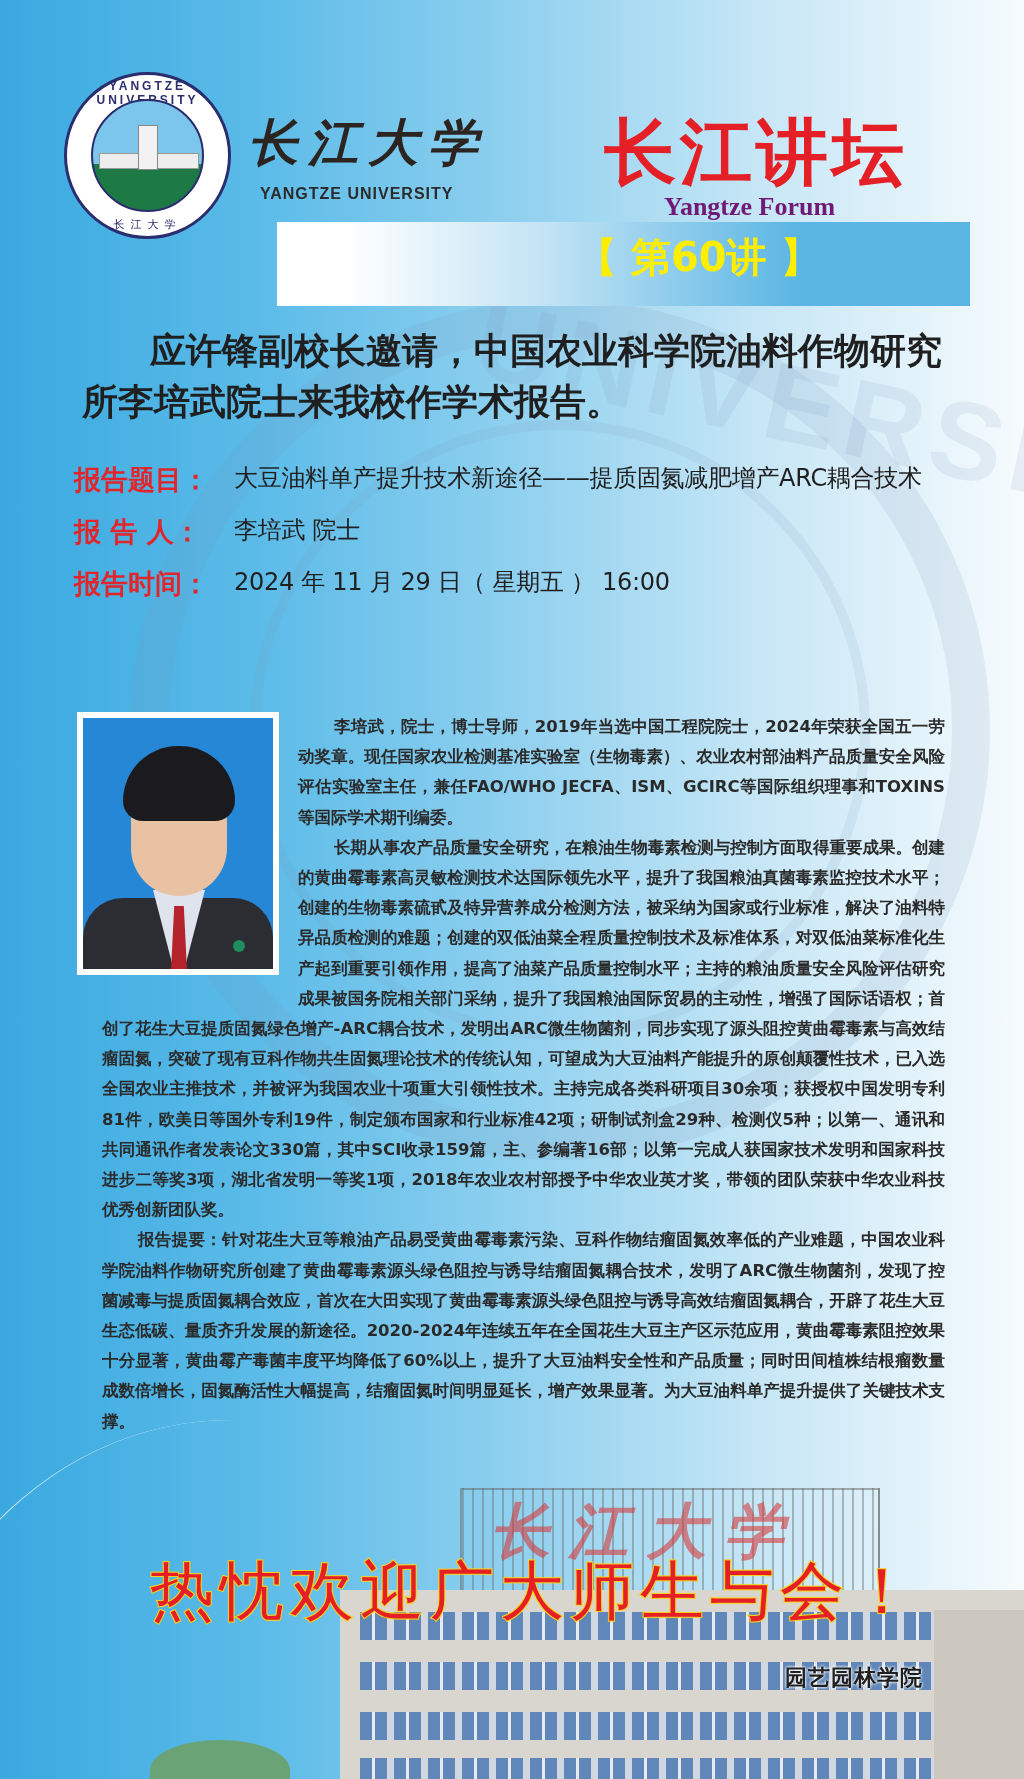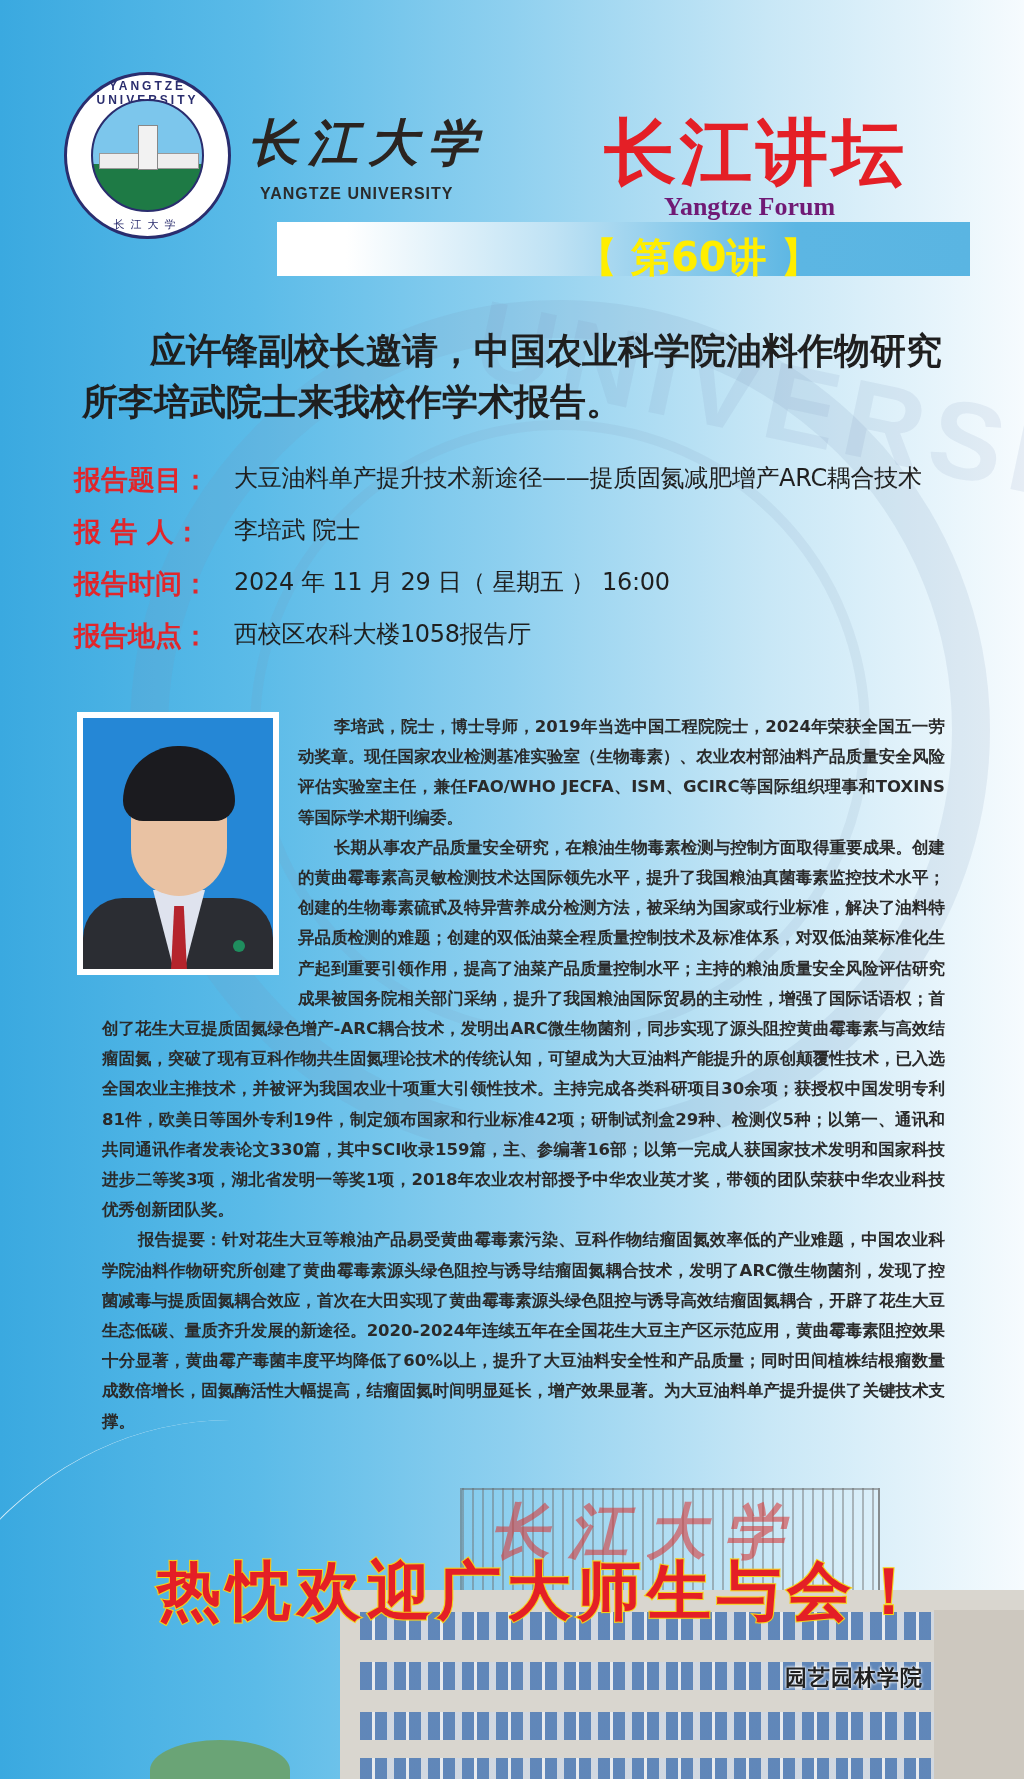--- a/index.html
+++ b/index.html
@@ -99,21 +99,21 @@
     position: absolute; left: 604px; top: 105px;
     font-family: "DejaVu Sans", sans-serif; font-weight: bold;
     font-size: 72px; color: #e41f26; letter-spacing: 4px;
   }
   .forum-en {
     position: absolute; left: 664px; top: 192px;
     font-family: Liberation Serif, serif; font-weight: bold;
     font-size: 26px; color: #701a75;
   }
   .issue-band {
-    position: absolute; left: 277px; top: 222px; width: 693px; height: 54px;
+    position: absolute; left: 277px; top: 222px; width: 693px; height: 84px;
     background: linear-gradient(90deg, #ffffff 0%, #ffffff 10%, #bfe2f4 40%, #5cb6e3 75%, #5ab5e2 100%);
   }
   .issue-label {
     position: absolute; left: 300px; top: 8px;
     font-family: "DejaVu Sans", sans-serif; font-weight: bold;
     font-size: 40px; color: #ffee00;
   }
 
   
   .intro {
@@ -154,22 +154,22 @@
   .bio {
     position: absolute; left: 83px; top: 712px; width: 862px;
     font-family: "DejaVu Sans", sans-serif; font-weight: bold;
     font-size: 16.5px; line-height: 30.2px; color: #2a2a2a; text-align: justify;
   }
   .bio .float-spacer { float: left; width: 215px; height: 272px; }
   .bio p { text-indent: 36px; padding-left: 19px; }
 
   
   .welcome {
-    position: absolute; left: 157px; top: 1548px;
-    font-family: "DejaVu Sans", sans-serif; font-weight: bold;
+    position: absolute; left: 150px; top: 1548px;
+    font-family: "DejaVu Sans", sans-serif; font-weight: normal;
     font-size: 64px; color: #e41f26; letter-spacing: 6px;
     -webkit-text-stroke: 2px #f7d21a;
     paint-order: stroke fill;
     text-shadow: 0 0 2px #f7d21a;
   }
   .host {
     position: absolute; left: 772px; top: 1663px;
     font-family: "DejaVu Sans", sans-serif; font-weight: bold;
     font-size: 22px; color: #1f1f1f; letter-spacing: 1px;
     text-shadow: 0 0 3px #fff, 0 0 3px #fff;
@@ -219,24 +219,20 @@
     <span class="info-value">大豆油料单产提升技术新途径——提质固氮减肥增产ARC耦合技术</span>
   </div>
   <div class="info-row">
     <span class="info-label">报 告 人：</span>
     <span class="info-value">李培武 院士</span>
   </div>
   <div class="info-row">
     <span class="info-label">报告时间：</span>
     <span class="info-value">2024 年 11 月 29 日（ 星期五 ） 16:00</span>
   </div>
-  <div class="info-row">
-    <span class="info-label">报告地点：</span>
-    <span class="info-value">西校区农科大楼1058报告厅</span>
-  </div>
 </div>
 
 <div class="bio">
   <div class="float-spacer"></div>
   <p>李培武，院士，博士导师，2019年当选中国工程院院士，2024年荣获全国五一劳动奖章。现任国家农业检测基准实验室（生物毒素）、农业农村部油料产品质量安全风险评估实验室主任，兼任FAO/WHO JECFA、ISM、GCIRC等国际组织理事和TOXINS等国际学术期刊编委。</p>
   <p>长期从事农产品质量安全研究，在粮油生物毒素检测与控制方面取得重要成果。创建的黄曲霉毒素高灵敏检测技术达国际领先水平，提升了我国粮油真菌毒素监控技术水平；创建的生物毒素硫甙及特异营养成分检测方法，被采纳为国家或行业标准，解决了油料特异品质检测的难题；创建的双低油菜全程质量控制技术及标准体系，对双低油菜标准化生产起到重要引领作用，提高了油菜产品质量控制水平；主持的粮油质量安全风险评估研究成果被国务院相关部门采纳，提升了我国粮油国际贸易的主动性，增强了国际话语权；首创了花生大豆提质固氮绿色增产-ARC耦合技术，发明出ARC微生物菌剂，同步实现了源头阻控黄曲霉毒素与高效结瘤固氮，突破了现有豆科作物共生固氮理论技术的传统认知，可望成为大豆油料产能提升的原创颠覆性技术，已入选全国农业主推技术，并被评为我国农业十项重大引领性技术。主持完成各类科研项目30余项；获授权中国发明专利81件，欧美日等国外专利19件，制定颁布国家和行业标准42项；研制试剂盒29种、检测仪5种；以第一、通讯和共同通讯作者发表论文330篇，其中SCI收录159篇，主、参编著16部；以第一完成人获国家技术发明和国家科技进步二等奖3项，湖北省发明一等奖1项，2018年农业农村部授予中华农业英才奖，带领的团队荣获中华农业科技优秀创新团队奖。</p>
   <p>报告提要：针对花生大豆等粮油产品易受黄曲霉毒素污染、豆科作物结瘤固氮效率低的产业难题，中国农业科学院油料作物研究所创建了黄曲霉毒素源头绿色阻控与诱导结瘤固氮耦合技术，发明了ARC微生物菌剂，发现了控菌减毒与提质固氮耦合效应，首次在大田实现了黄曲霉毒素源头绿色阻控与诱导高效结瘤固氮耦合，开辟了花生大豆生态低碳、量质齐升发展的新途径。2020-2024年连续五年在全国花生大豆主产区示范应用，黄曲霉毒素阻控效果十分显著，黄曲霉产毒菌丰度平均降低了60%以上，提升了大豆油料安全性和产品质量；同时田间植株结根瘤数量成数倍增长，固氮酶活性大幅提高，结瘤固氮时间明显延长，增产效果显著。为大豆油料单产提升提供了关键技术支撑。</p>
 </div>
 
 <div class="photo" title="李培武院士肖像">

